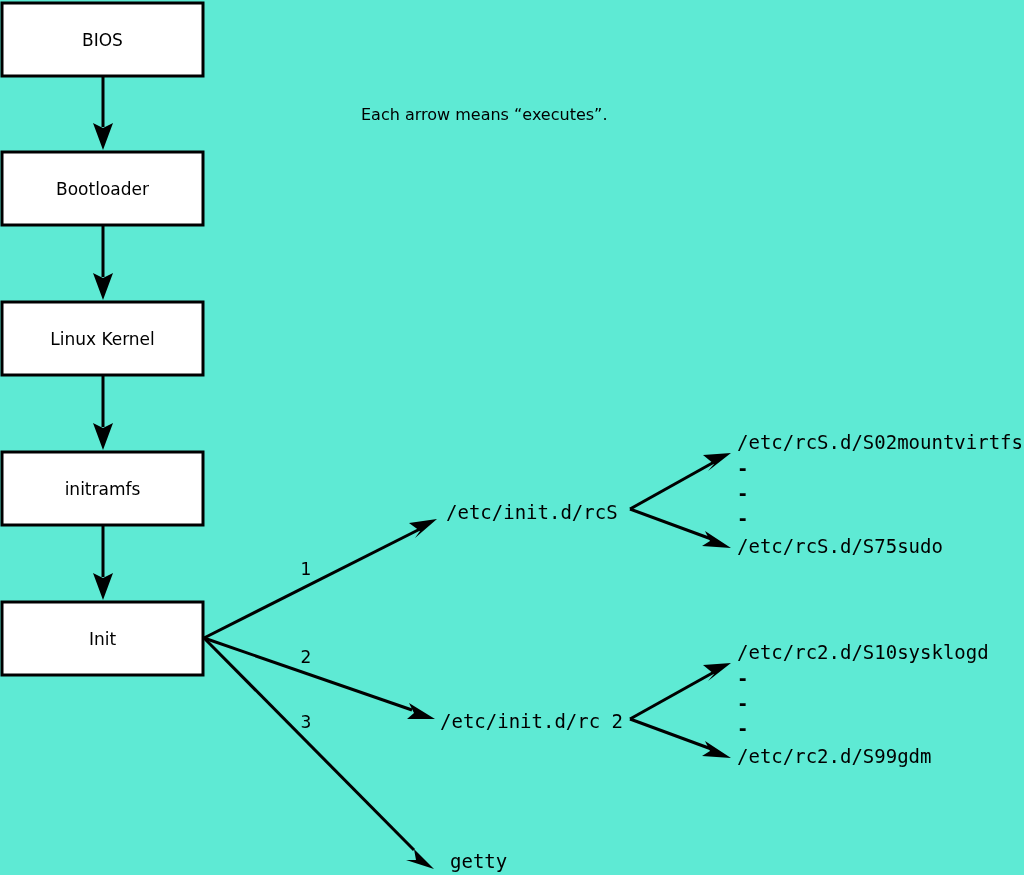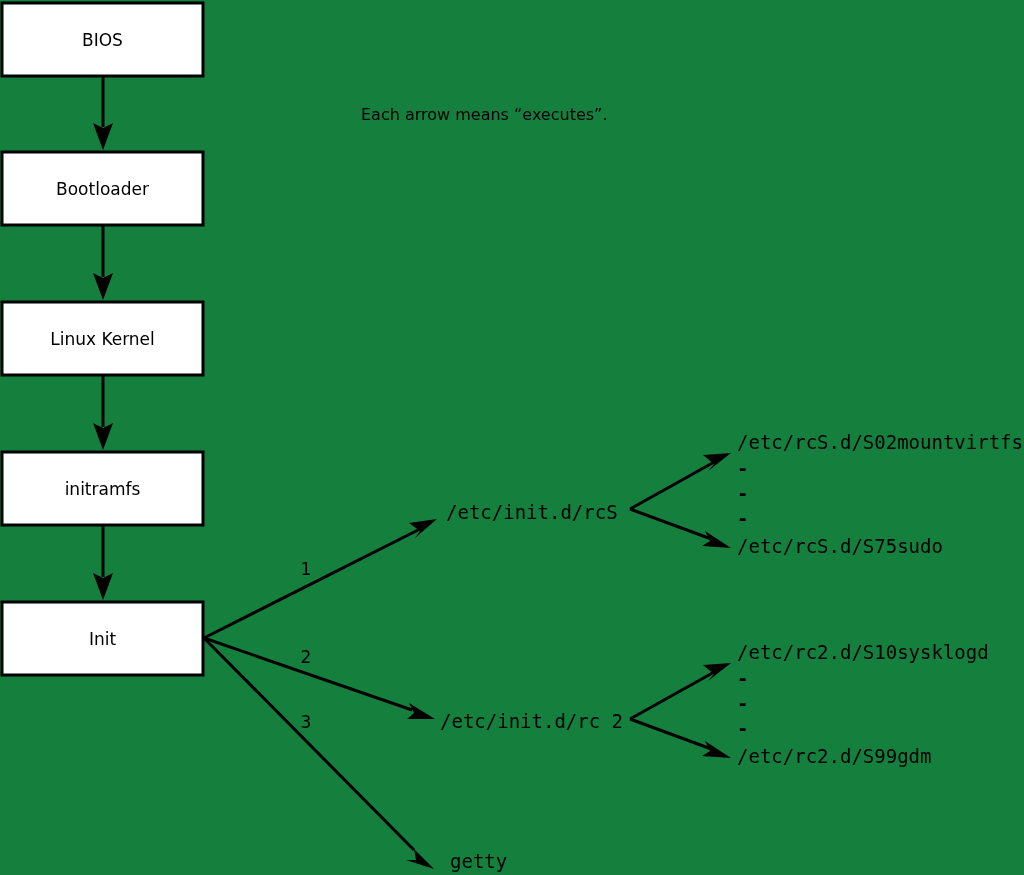--- a/index.html
+++ b/index.html
@@ -11,21 +11,21 @@
   body {
     width: 1024px;
     height: 875px;
     overflow: hidden;
     font-family: "Liberation Sans", sans-serif;
   }
   #diagram-root {
     position: relative;
     width: 1024px;
     height: 875px;
-    background: #15803d;
+    background: #5eead4;
   }
   svg.canvas {
     display: block;
     width: 1024px;
     height: 875px;
   }
   
   .node-box rect {
     fill: #ffffff;
     stroke: #000000;

